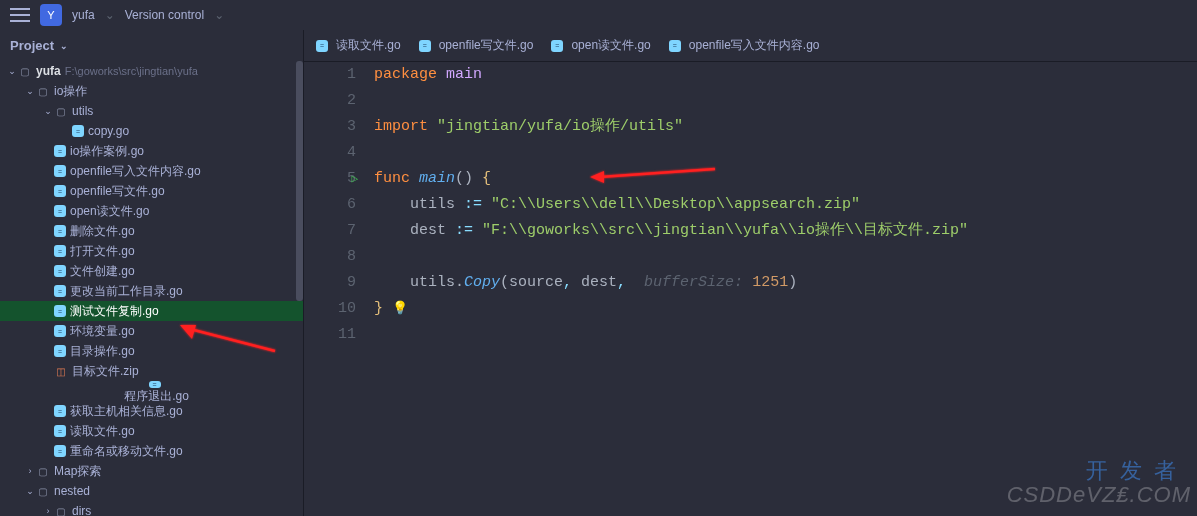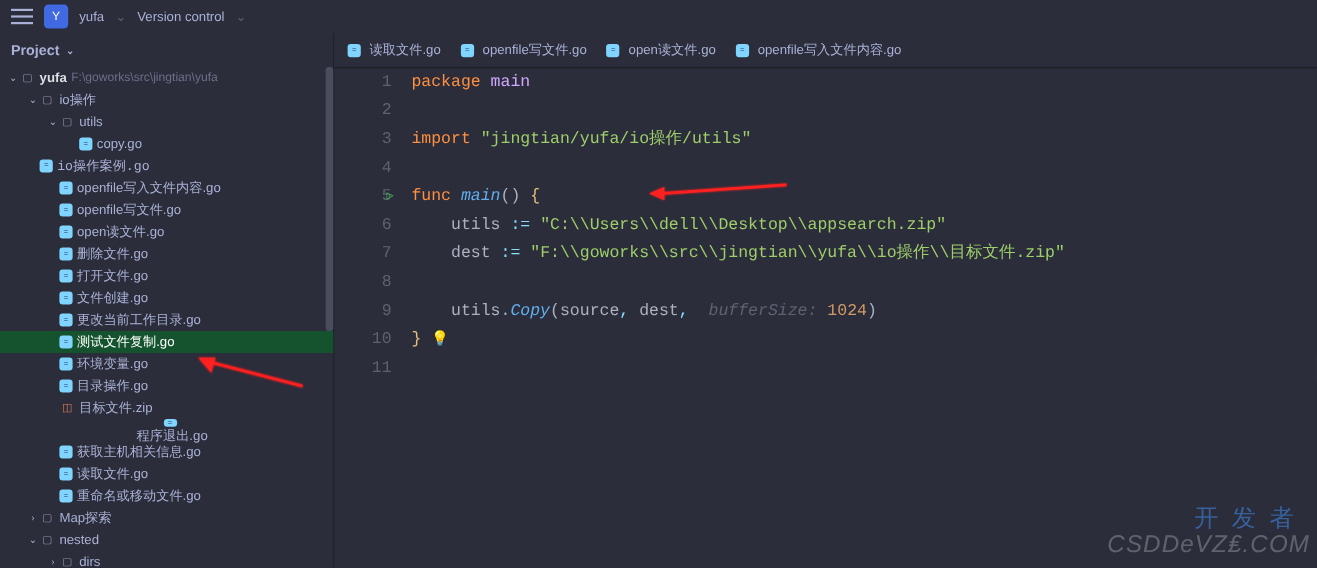--- a/index.html
+++ b/index.html
@@ -232,21 +232,21 @@
         <div class="tree-item" style="padding-left: 42px;">
           <span class="chevron">⌄</span>
           <span class="ficon folder-icon">▢</span>
           <span>utils</span>
         </div>
         <div class="tree-item" style="padding-left: 60px;">
           <span class="chevron"></span>
           <span class="ficon go-icon">=</span>
           <span>copy.go</span>
         </div>
-        <div class="tree-item" style="padding-left: 24px; font-family: Liberation Mono, monospace;">
+        <div class="tree-item" style="padding-left: 42px;">
           <span class="chevron"></span>
           <span class="ficon go-icon">=</span>
           <span>io操作案例.go</span>
         </div>
         <div class="tree-item" style="padding-left: 42px;">
           <span class="chevron"></span>
           <span class="ficon go-icon">=</span>
           <span>openfile写入文件内容.go</span>
         </div>
         <div class="tree-item" style="padding-left: 42px;">
@@ -372,21 +372,21 @@
         </div>
       <div class="code" id="code">
           <div class="line"><span class="k">package </span><span class="pkg">main</span></div>
           <div class="line"></div>
           <div class="line"><span class="k">import </span><span class="s">"jingtian/yufa/io操作/utils"</span></div>
           <div class="line"></div>
           <div class="line"><span class="k">func </span><span class="fn">main</span><span class="w">() </span><span class="br">{</span></div>
           <div class="line"><span class="w">    utils </span><span class="op">:=</span><span class="w"> </span><span class="s">"C:\\Users\\dell\\Desktop\\appsearch.zip"</span></div>
           <div class="line"><span class="w">    dest </span><span class="op">:=</span><span class="w"> </span><span class="s">"F:\\goworks\\src\\jingtian\\yufa\\io操作\\目标文件.zip"</span></div>
           <div class="line"></div>
-          <div class="line"><span class="w">    utils.</span><span class="fn">Copy</span><span class="w">(source</span><span class="op">, </span><span class="w">dest</span><span class="op">, </span><span class="param"> bufferSize: </span><span class="num">1024</span><span class="w">)</span></div>
+          <div class="line"><span class="w">    utils.</span><span class="fn">Copy</span><span class="w">(source</span><span class="op">, </span><span class="w">dest</span><span class="op">, </span><span class="param"> bufferSize: </span><span class="num">1251</span><span class="w">)</span></div>
           <div class="line"><span class="br">}</span> <span class="bulb">💡</span></div>
           <div class="hl-line" style="top: 260px;"></div>
           <div class="line"></div>
         </div>
     </div>
   </div>
 </div>
 
 <div class="arrow" style="left:590px; top:165px;">
   <svg width="130" height="20">

